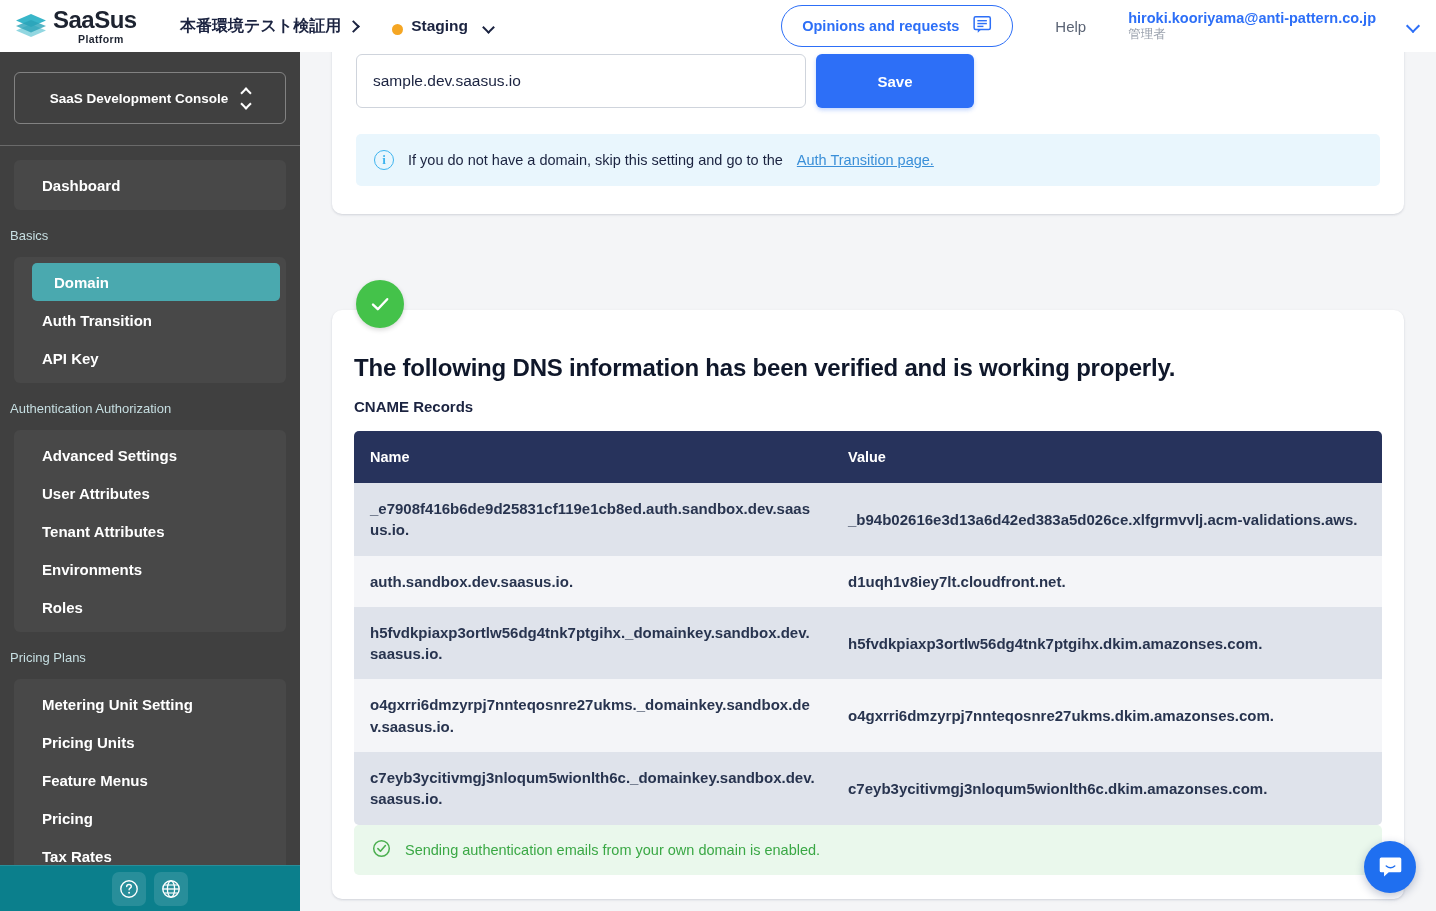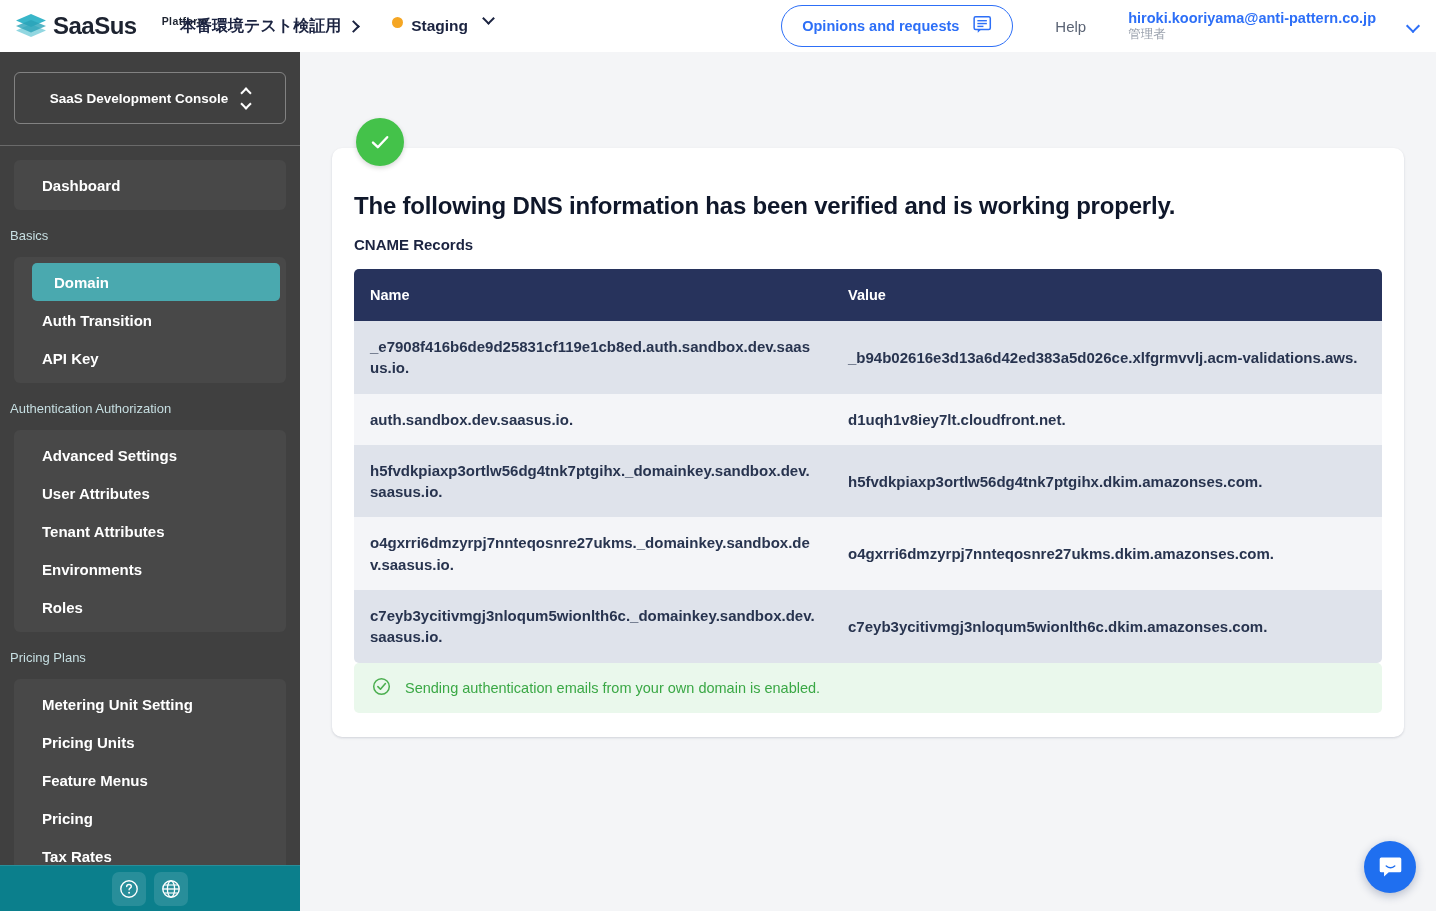--- a/index.html
+++ b/index.html
@@ -17,32 +17,32 @@
 
   
   .topbar {
     position: absolute; top: 0; left: 0; width: 1436px; height: 52px;
     background: #ffffff;
     display: flex; align-items: center;
     z-index: 40;
   }
   .brand { display: flex; align-items: center; margin-left: 14px; width: 140px; }
   .brand-logo { width: 34px; height: 30px; position: relative; margin-right: 5px; }
-  .brand-text { display: flex; flex-direction: row; line-height: 1; }
+  .brand-text { display: flex; flex-direction: column; line-height: 1; }
   .brand-name { font-size: 24px; font-weight: 700; color: #1d2330; letter-spacing: -0.5px; }
   .brand-sub { font-size: 10.5px; font-weight: 700; color: #1d2330; letter-spacing: 0.4px; margin-top: 2px; margin-left: 25px;}
 
   .tenant-name {
     margin-left: 26px; font-size: 16px; font-weight: 700; color: #1b2340;
     display: flex; align-items: center; gap: 8px; cursor: pointer;
   }
   .chev-right { width: 9px; height: 9px; border-top: 2px solid #1b2340; border-right: 2px solid #1b2340; transform: rotate(45deg); display:inline-block; }
 
   .env-chip {
-    margin-left: 34px; display: flex; align-items: flex-start; gap: 8px; cursor: pointer;
+    margin-left: 34px; display: flex; align-items: flex-end; gap: 8px; cursor: pointer;
   }
   .env-dot { width: 11px; height: 11px; border-radius: 50%; background: #f5a623; display:inline-block;}
   .env-label { font-size: 15.5px; font-weight: 700; color: #1b2340; }
   .chev-down { width: 9px; height: 9px; border-bottom: 2px solid #1b2340; border-right: 2px solid #1b2340; transform: rotate(45deg); display: inline-block; margin-left: 8px; position: relative; top: -3px;}
 
   .topbar-right { margin-left: auto; display: flex; align-items: center; padding-right: 16px; gap: 16px; }
   .opinions-btn {
     display: flex; align-items: center; gap: 14px;
     border: 1.5px solid #2d6ff7; border-radius: 22px;
     padding: 9px 20px; color: #2d6ff7; font-size: 14.5px; font-weight: 700;
@@ -279,20 +279,31 @@
           <line x1="1.9" y1="10" x2="18.1" y2="10" stroke="#fff" stroke-width="1.3"></line>
           <line x1="3.2" y1="6" x2="16.8" y2="6" stroke="#fff" stroke-width="1.1"></line>
           <line x1="3.2" y1="14" x2="16.8" y2="14" stroke="#fff" stroke-width="1.1"></line>
         </svg>
       </div>
     </div>
   </div>
 
   <div class="main">
 
+    <div class="card card-top">
+      <div class="domain-row">
+        <input class="domain-input" type="text" value="sample.dev.saasus.io" placeholder="example.com" style="">
+        <button class="save-btn">Save</button>
+      </div>
+      <div class="info-bar">
+        <span class="info-icon">i</span>
+        <span>If you do not have a domain, skip this setting and go to the</span>
+        <span class="info-link">Auth Transition page.</span>
+      </div>
+    </div>
 
     <div class="card card-dns">
       <div class="check-badge">
         <svg width="26" height="26" viewBox="0 0 26 26">
           <path d="M6 13.6 L10.8 18.2 L20.2 8.2" fill="none" stroke="#ffffff" stroke-width="2.4" stroke-linecap="round" stroke-linejoin="round"></path>
         </svg>
       </div>
 
       <div class="dns-title">The following DNS information has been verified and is working properly.</div>
       <div class="dns-subtitle">CNAME Records</div>

